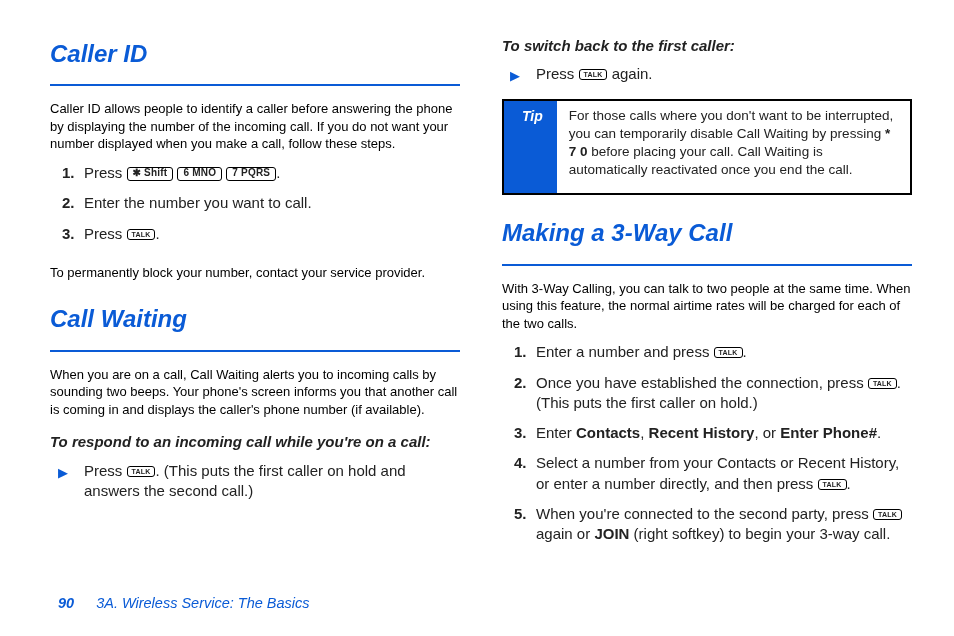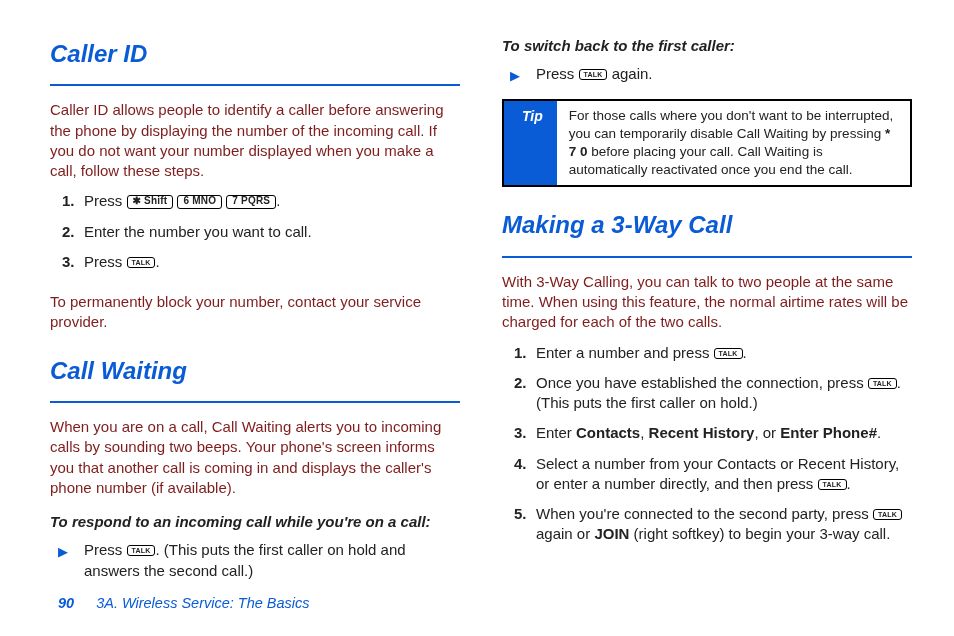--- a/index.html
+++ b/index.html
@@ -29,22 +29,22 @@
     font-weight: bold;
     font-size: 24px;
     color: #0a5bd6;
     border-bottom: 2px solid #0a5bd6;
     padding-bottom: 14px;
     margin-bottom: 14px;
     margin-top: 6px;
   }
   p.body {
     margin-bottom: 10px;
-    font-size: 15px;
-    color: #7f1d1d;
+    font-size: 13px;
+    color: #000000;
     font-family: Arial, sans-serif;
   }
   p.sub {
     font-style: italic;
     font-weight: bold;
     font-size: 15px;
     margin-bottom: 8px;
     margin-top: 4px;
   }
   ol.steps {
@@ -107,21 +107,21 @@
     background: #0a5bd6;
     color: #fff;
     font-style: italic;
     font-weight: bold;
     padding: 6px 14px 6px 18px;
     font-size: 14px;
     display: flex;
     align-items: flex-start;
   }
   .tipbox .tiptext {
-    padding: 6px 10px 6px 12px;
+    padding: 6px 10px 14px 12px;
     flex: 1;
     color: #222;
   }
   .footer {
     position: absolute;
     left: 58px;
     bottom: 22px;
     font-size: 14.5px;
     color: #0a5bd6;
     font-style: italic;

